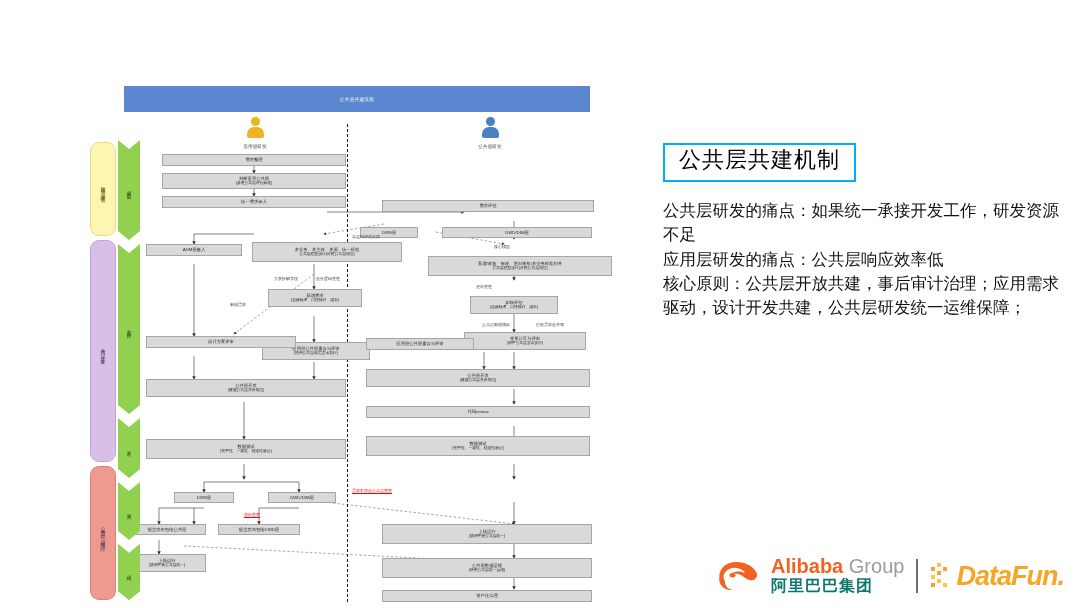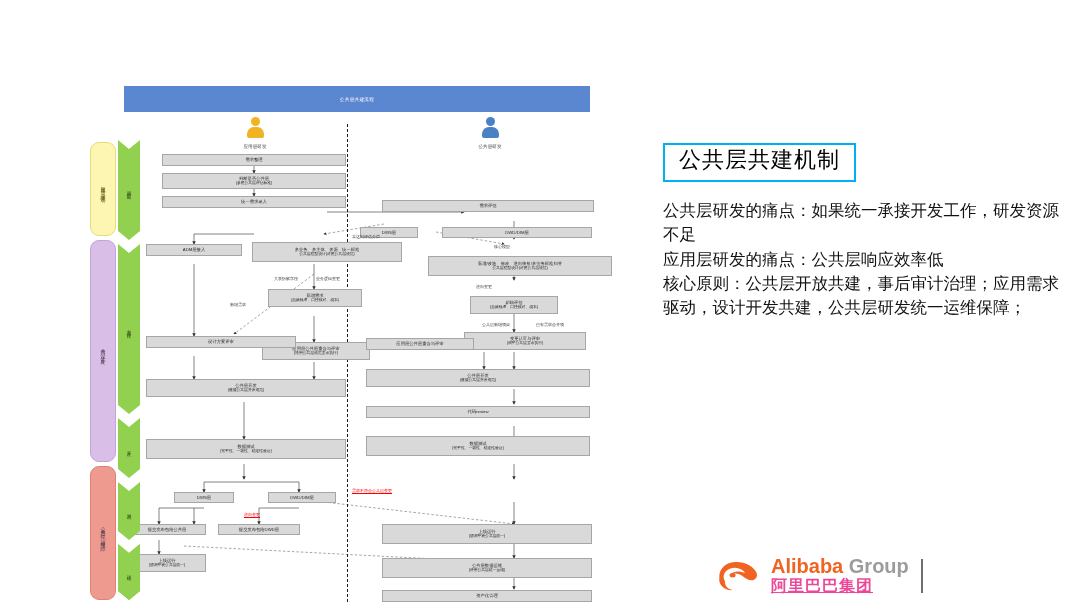--- a/index.html
+++ b/index.html
@@ -84,22 +84,22 @@
     padding:0 14px 5px;
   }
   .panel-title{font-size:22px;color:#000000;letter-spacing:1px;}
   .panel-body{margin-top:16px;font-size:16.5px;line-height:1.47;color:#111111;}
 
   
   #logos{position:absolute;left:716px;top:556px;display:flex;align-items:center;gap:12px;}
   .ali-wrap{display:flex;align-items:center;gap:7px;}
   .ali-mark{width:48px;height:34px;}
   .ali-txt-en{font-size:20px;font-weight:bold;color:#f06321;line-height:1;}
-  .ali-txt-en .grey{color:#9c9c9c;font-weight:bold;}
-  .ali-txt-cn{font-size:16px;font-weight:bold;color:#ec4899;letter-spacing:1px;line-height:1.25;text-decoration:underline;}
+  .ali-txt-en .grey{color:#9c9c9c;font-weight:normal;}
+  .ali-txt-cn{font-size:16px;font-weight:bold;color:#0f766e;letter-spacing:1px;line-height:1.25;}
   .divider-bar{width:2px;height:34px;background:#6e6e6e;}
   .datafun{display:flex;align-items:center;}
   .df-text{font-size:27px;font-weight:bold;font-style:italic;color:#f5a623;letter-spacing:-1px;line-height:1;}
 </style>
 </head>
 <body>
 
 <div id="slide">
 
 
@@ -331,15 +331,28 @@
         <path d="M4,24 C4,12 14,4 27,4 C40,4 50,10 54,18 C56,22 55,26 51,28 C47,30 42,28 38,25 C33,21 28,19 22,20 C15,21 10,27 12,34 C13,38 17,41 22,42 C14,43 6,38 4,30 Z" fill="#f06321"></path>
         <path d="M10,22 C12,16 18,12 25,12 C31,12 36,15 39,19 C33,16 26,16 21,19 C16,22 13,27 14,32 C11,30 9,26 10,22 Z" fill="#ffffff"></path>
         <ellipse cx="22" cy="22" rx="4" ry="3" fill="#f06321"></ellipse>
       </svg>
       <div>
         <div class="ali-txt-en"><span>Alibaba</span> <span class="grey">Group</span></div>
         <div class="ali-txt-cn">阿里巴巴集团</div>
       </div>
     </div>
     <div class="divider-bar"></div>
+    <div class="datafun">
+      <svg width="26" height="30" viewBox="0 0 26 30">
+        <rect x="1" y="6" width="4" height="4" fill="#f5a623"></rect>
+        <rect x="7" y="2" width="4" height="4" fill="#f7c948"></rect>
+        <rect x="1" y="14" width="4" height="4" fill="#f7c948"></rect>
+        <rect x="7" y="10" width="4" height="4" fill="#f5a623"></rect>
+        <rect x="1" y="22" width="4" height="4" fill="#f5a623"></rect>
+        <rect x="7" y="18" width="4" height="4" fill="#f7c948"></rect>
+        <rect x="13" y="6" width="4" height="4" fill="#f5a623"></rect>
+        <rect x="13" y="22" width="4" height="4" fill="#f7c948"></rect>
+      </svg>
+      <div class="df-text">DataFun.</div>
+    </div>
   </div>
 
 </div>
 
 </body></html>

